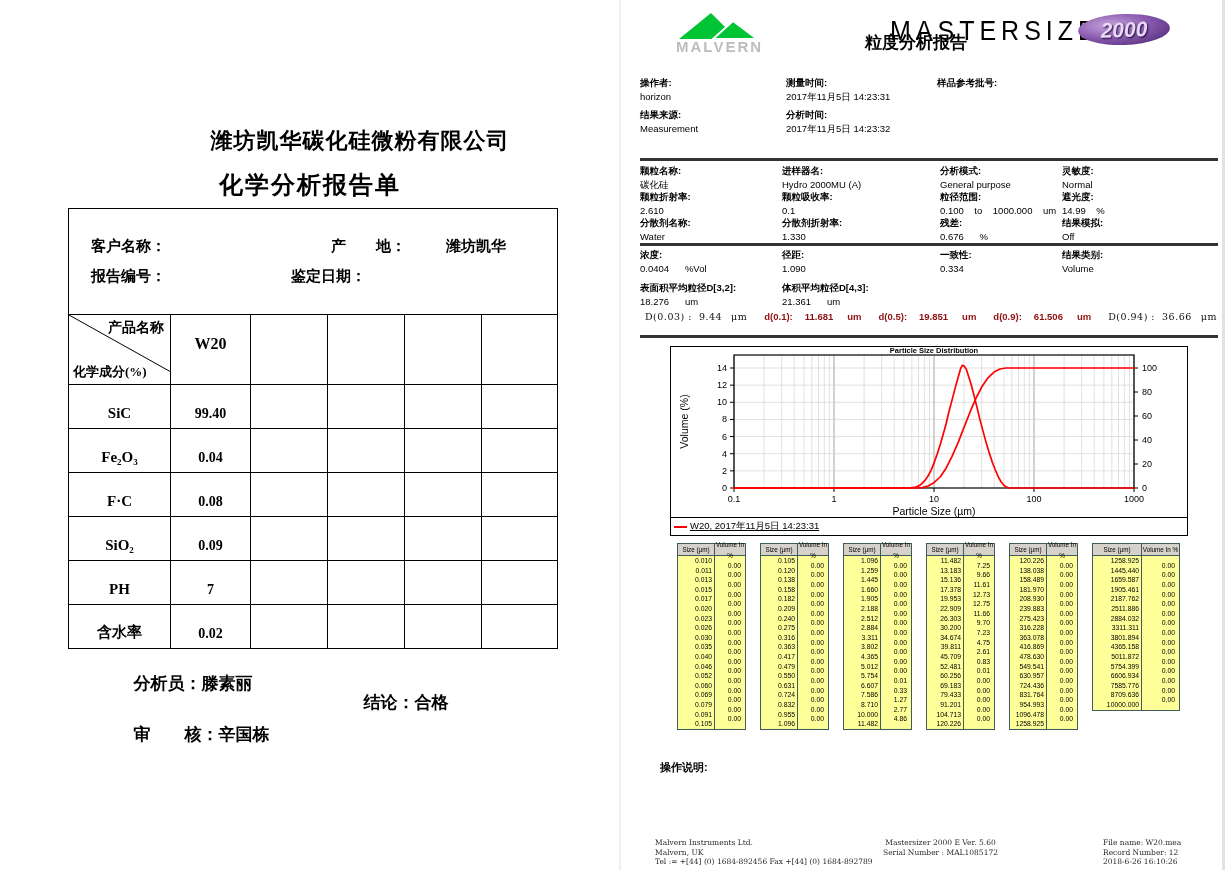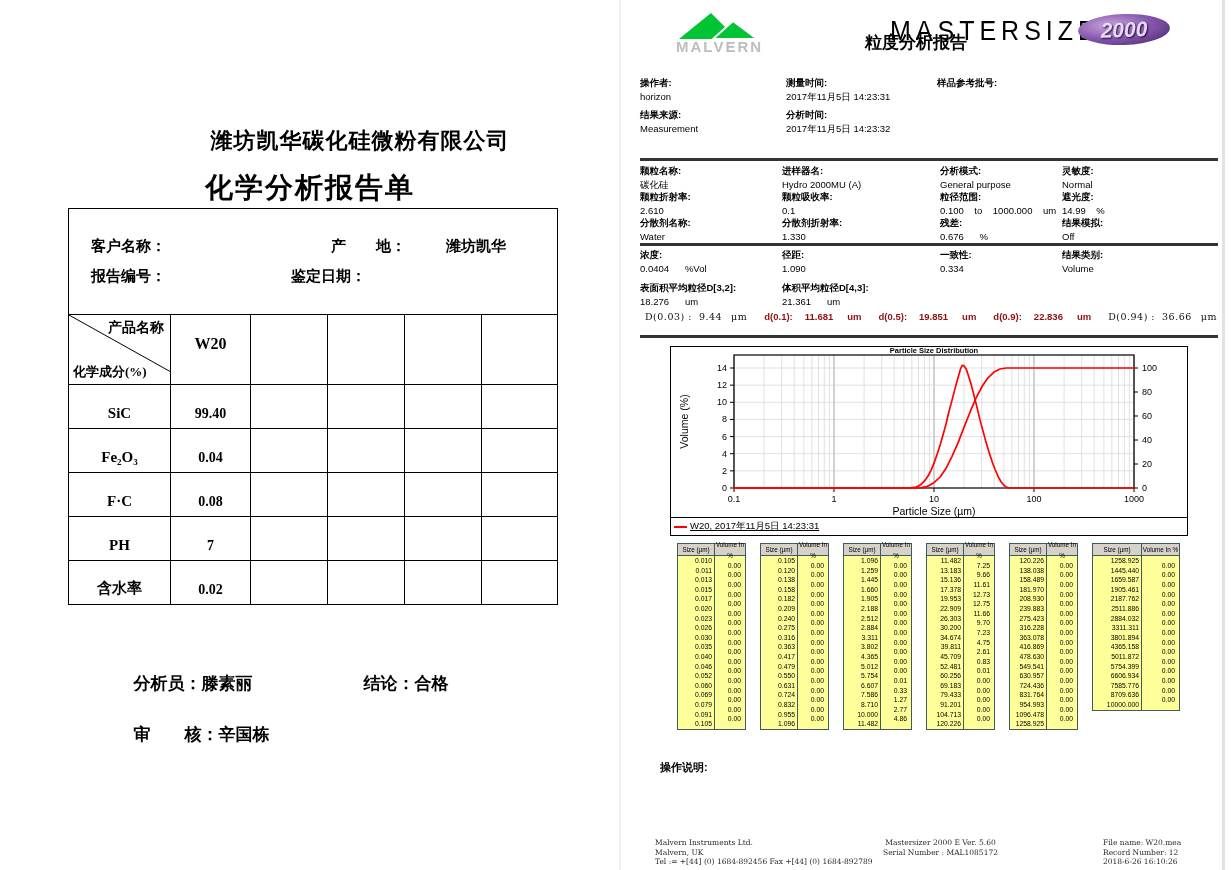--- a/index.html
+++ b/index.html
@@ -5,39 +5,39 @@
   html,body{margin:0;padding:0;background:#fff;}
   .canvas{position:relative;width:1231px;height:870px;background:#fff;overflow:hidden;
           font-family:"Liberation Sans",sans-serif;color:#000;}
   .edge{position:absolute;top:0;height:870px;}
   #edge-left{left:619px;width:2px;background:#efefef;}
   #edge-right{left:1222px;width:3px;background:#e2e2e2;}
 
   
   .doc-left{font-family:"Liberation Serif","DejaVu Serif",serif;font-weight:bold;color:#000;}
   .l-company{position:absolute;left:0;top:126px;width:720px;text-align:center;font-size:22px;letter-spacing:1px;}
-  .l-title{position:absolute;left:0;top:169px;width:620px;text-align:center;font-size:28px;letter-spacing:2px;}
+  .l-title{position:absolute;left:0;top:169px;width:620px;text-align:center;font-size:24px;letter-spacing:2px;}
   table.chem{position:absolute;left:68px;top:208px;width:489px;border-collapse:collapse;table-layout:fixed;}
   table.chem td{border:1px solid #000;padding:0;}
   .info-cell{height:105px;vertical-align:top;}
   .info-line{display:flex;align-items:center;height:30px;font-size:15px;white-space:pre;}
   .info-line.first{margin-top:22px;gap:40px;}
   .il-a{margin-left:22px;width:200px;}
   .head-row td{height:57px;}
   .diag-cell{position:relative;}
   .diag-cell svg{position:absolute;left:0;top:0;}
   .corner-top{position:absolute;top:4px;right:6px;font-size:14px;}
   .corner-bottom{position:absolute;bottom:3px;left:4px;font-size:13px;}
   .prod-cell{text-align:center;font-size:16px;vertical-align:middle;padding-bottom:12px !important;}
   tr.chem-row td{height:37px;vertical-align:bottom;text-align:center;}
   .c-lab{font-size:15px;padding-bottom:6px !important;}
   .c-val{font-size:14px;padding-bottom:6px !important;}
   .sign{position:absolute;font-size:17px;white-space:pre;}
   #sign-analyst{left:108px;top:652px;}
-  #sign-concl{left:338px;top:652px;}
+  #sign-concl{left:338px;top:671px;}
   #sign-review{left:108px;top:703px;}
 
   
   .logo{position:absolute;left:673px;top:6px;}
   .brand{position:absolute;left:890px;top:16px;font-size:25px;font-weight:500;letter-spacing:5px;
          font-family:"Liberation Sans",sans-serif;transform:scaleY(1.08);}
   .badge{position:absolute;left:1078px;top:14px;width:92px;height:31px;border-radius:50%;
          background:radial-gradient(ellipse at 35% 35%,#c9a6dd 0%,#8a5bb0 45%,#42206b 100%);
          display:flex;align-items:center;justify-content:center;color:#ead8f8;font-style:italic;
          font-weight:bold;font-size:21px;text-shadow:1px 1px 2px #1d0836;transform:rotate(-2deg);}
@@ -156,20 +156,28 @@
           </tr>
           <tr class="chem-row">
             <td class="c-lab">F·C</td>
             <td class="c-val">0.08</td>
             <td class="c-empty"></td>
             <td class="c-empty"></td>
             <td class="c-empty"></td>
             <td class="c-empty"></td>
           </tr>
           <tr class="chem-row">
+            <td class="c-lab">SiO₂</td>
+            <td class="c-val">0.09</td>
+            <td class="c-empty"></td>
+            <td class="c-empty"></td>
+            <td class="c-empty"></td>
+            <td class="c-empty"></td>
+          </tr>
+          <tr class="chem-row">
             <td class="c-lab">PH</td>
             <td class="c-val">7</td>
             <td class="c-empty"></td>
             <td class="c-empty"></td>
             <td class="c-empty"></td>
             <td class="c-empty"></td>
           </tr>
           <tr class="chem-row">
             <td class="c-lab">含水率</td>
             <td class="c-val">0.02</td>
@@ -305,21 +313,21 @@
         </div>
         <div class="icell">
           <div class="ilab"></div>
           <div class="ival"></div>
         </div>
       </div>
     <div id="dvals">
         <span class="ditem"><span class="dlab">D(0.03) :</span><span class="dval">9.44</span><span class="dunit">μm</span></span>
         <span class="ditem demph"><span class="dlab">d(0.1):</span><span class="dval">11.681</span><span class="dunit">um</span></span>
         <span class="ditem demph"><span class="dlab">d(0.5):</span><span class="dval">19.851</span><span class="dunit">um</span></span>
-        <span class="ditem demph"><span class="dlab">d(0.9):</span><span class="dval">22.836</span><span class="dunit">um</span></span>
+        <span class="ditem demph"><span class="dlab">d(0.9):</span><span class="dval">61.506</span><span class="dunit">um</span></span>
         <span class="ditem"><span class="dlab">D(0.94) :</span><span class="dval">36.66</span><span class="dunit">μm</span></span>
       </div>
     <div class="sep" id="sep3"></div>
 
     <div class="chartbox">
       <svg id="psd-svg" width="513" height="170">
           <line x1="63" x2="63" y1="8" y2="141" stroke="#9a9a9a" stroke-width="0.9"></line>
           <line x1="93.10299956639813" x2="93.10299956639813" y1="8" y2="141" stroke="#cdcdcd" stroke-width="0.6"></line>
           <line x1="110.71212547196625" x2="110.71212547196625" y1="8" y2="141" stroke="#cdcdcd" stroke-width="0.6"></line>
           <line x1="123.20599913279624" x2="123.20599913279624" y1="8" y2="141" stroke="#cdcdcd" stroke-width="0.6"></line>

